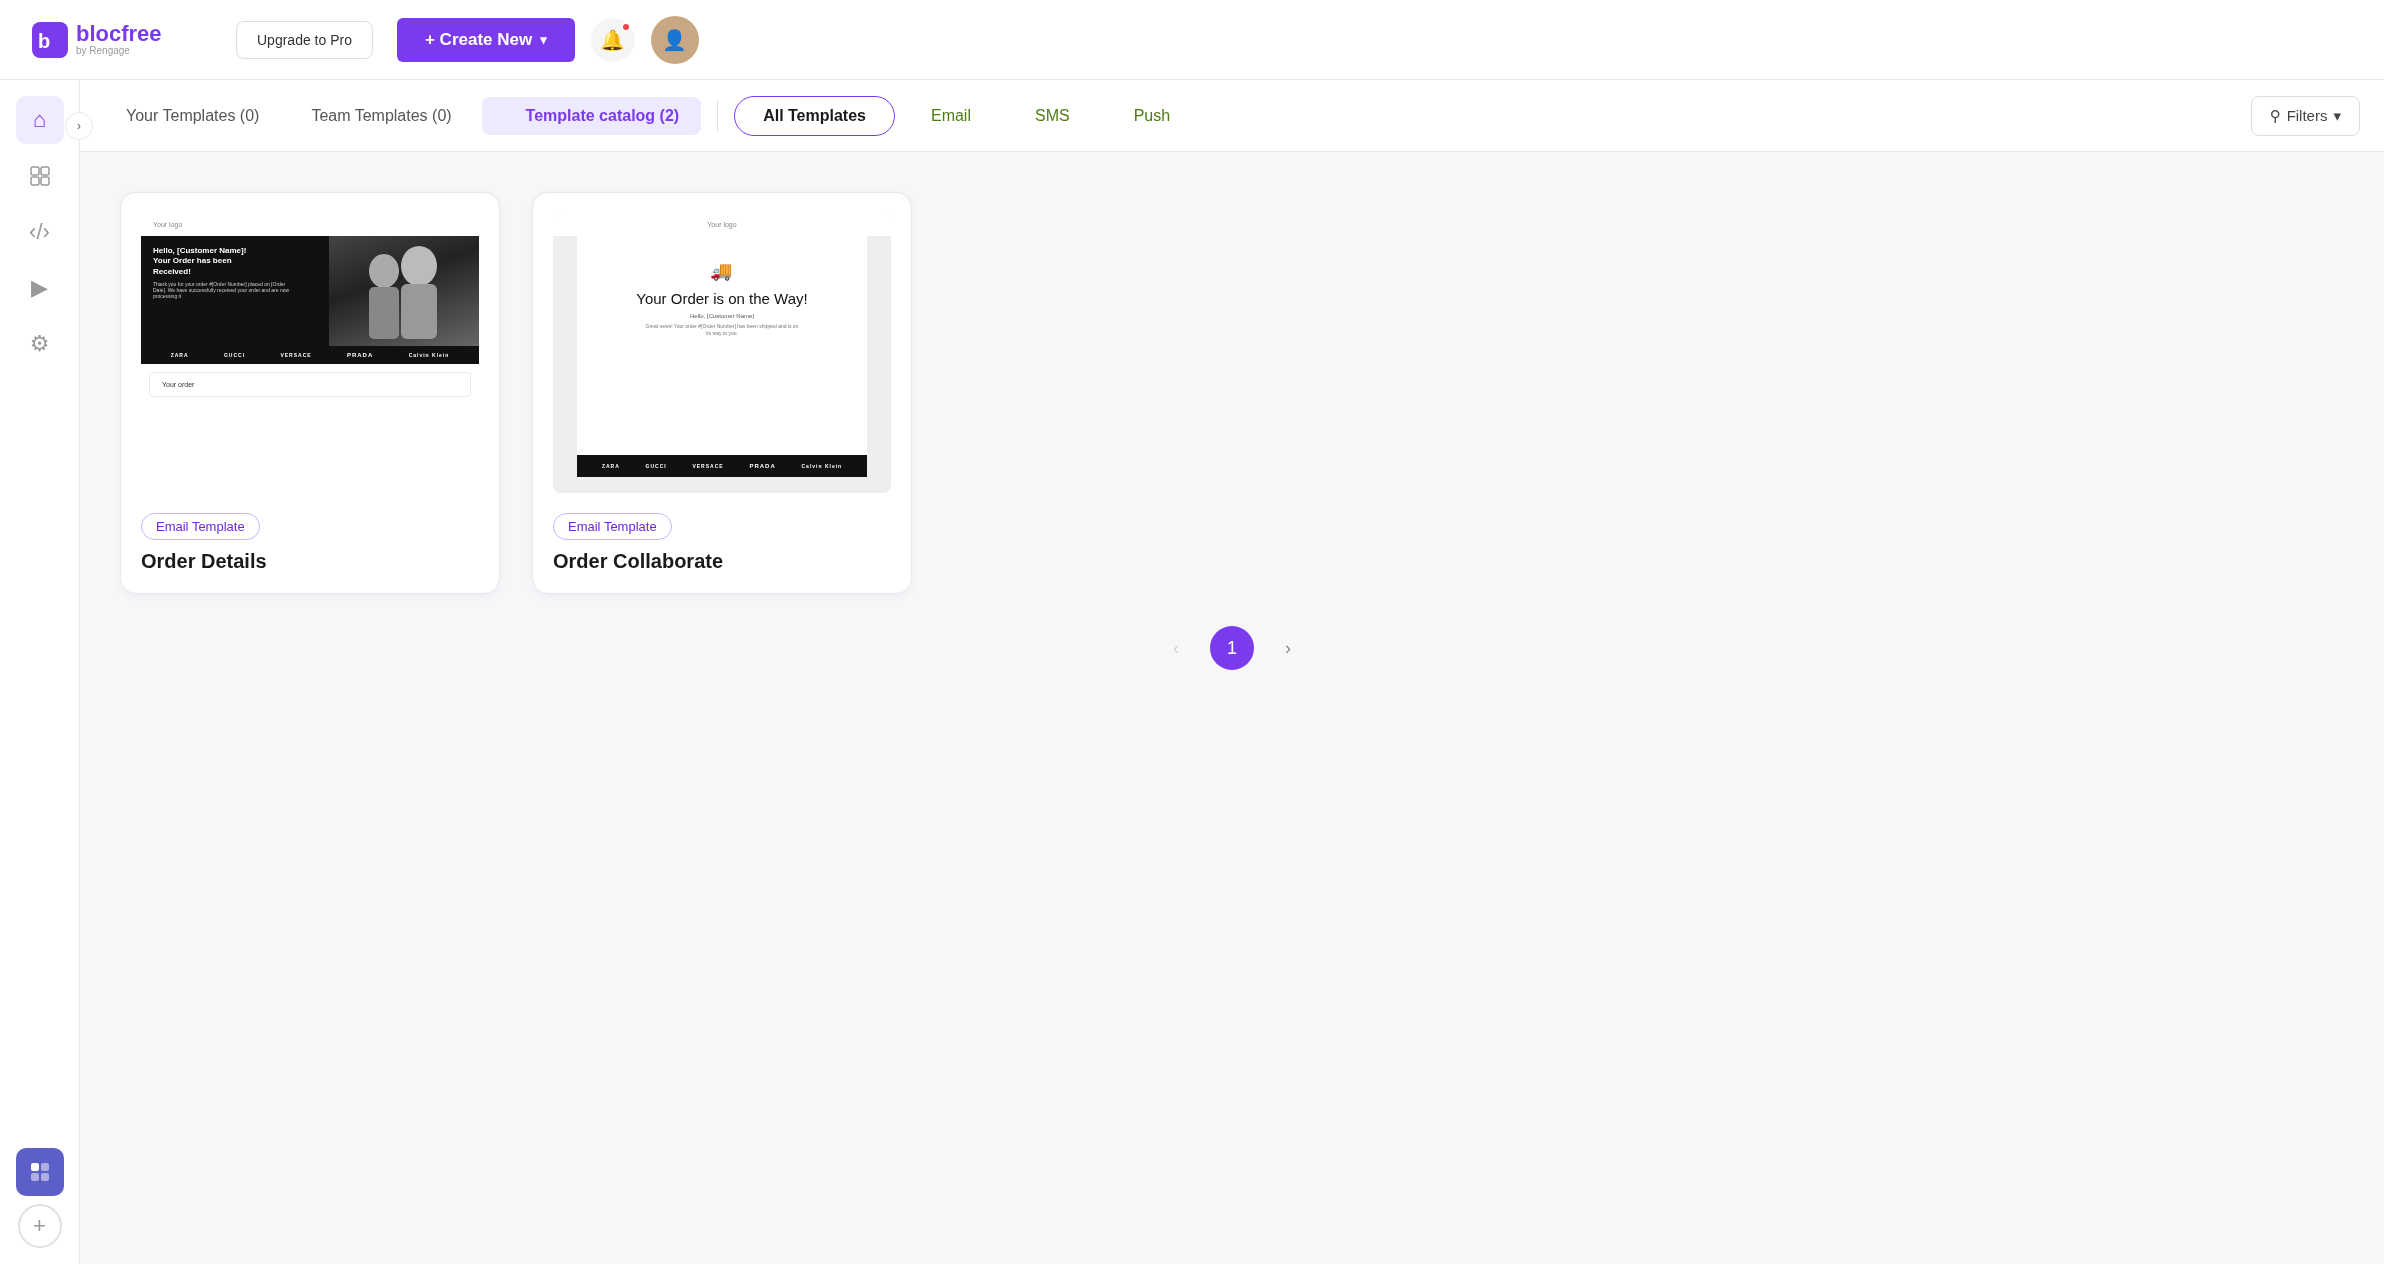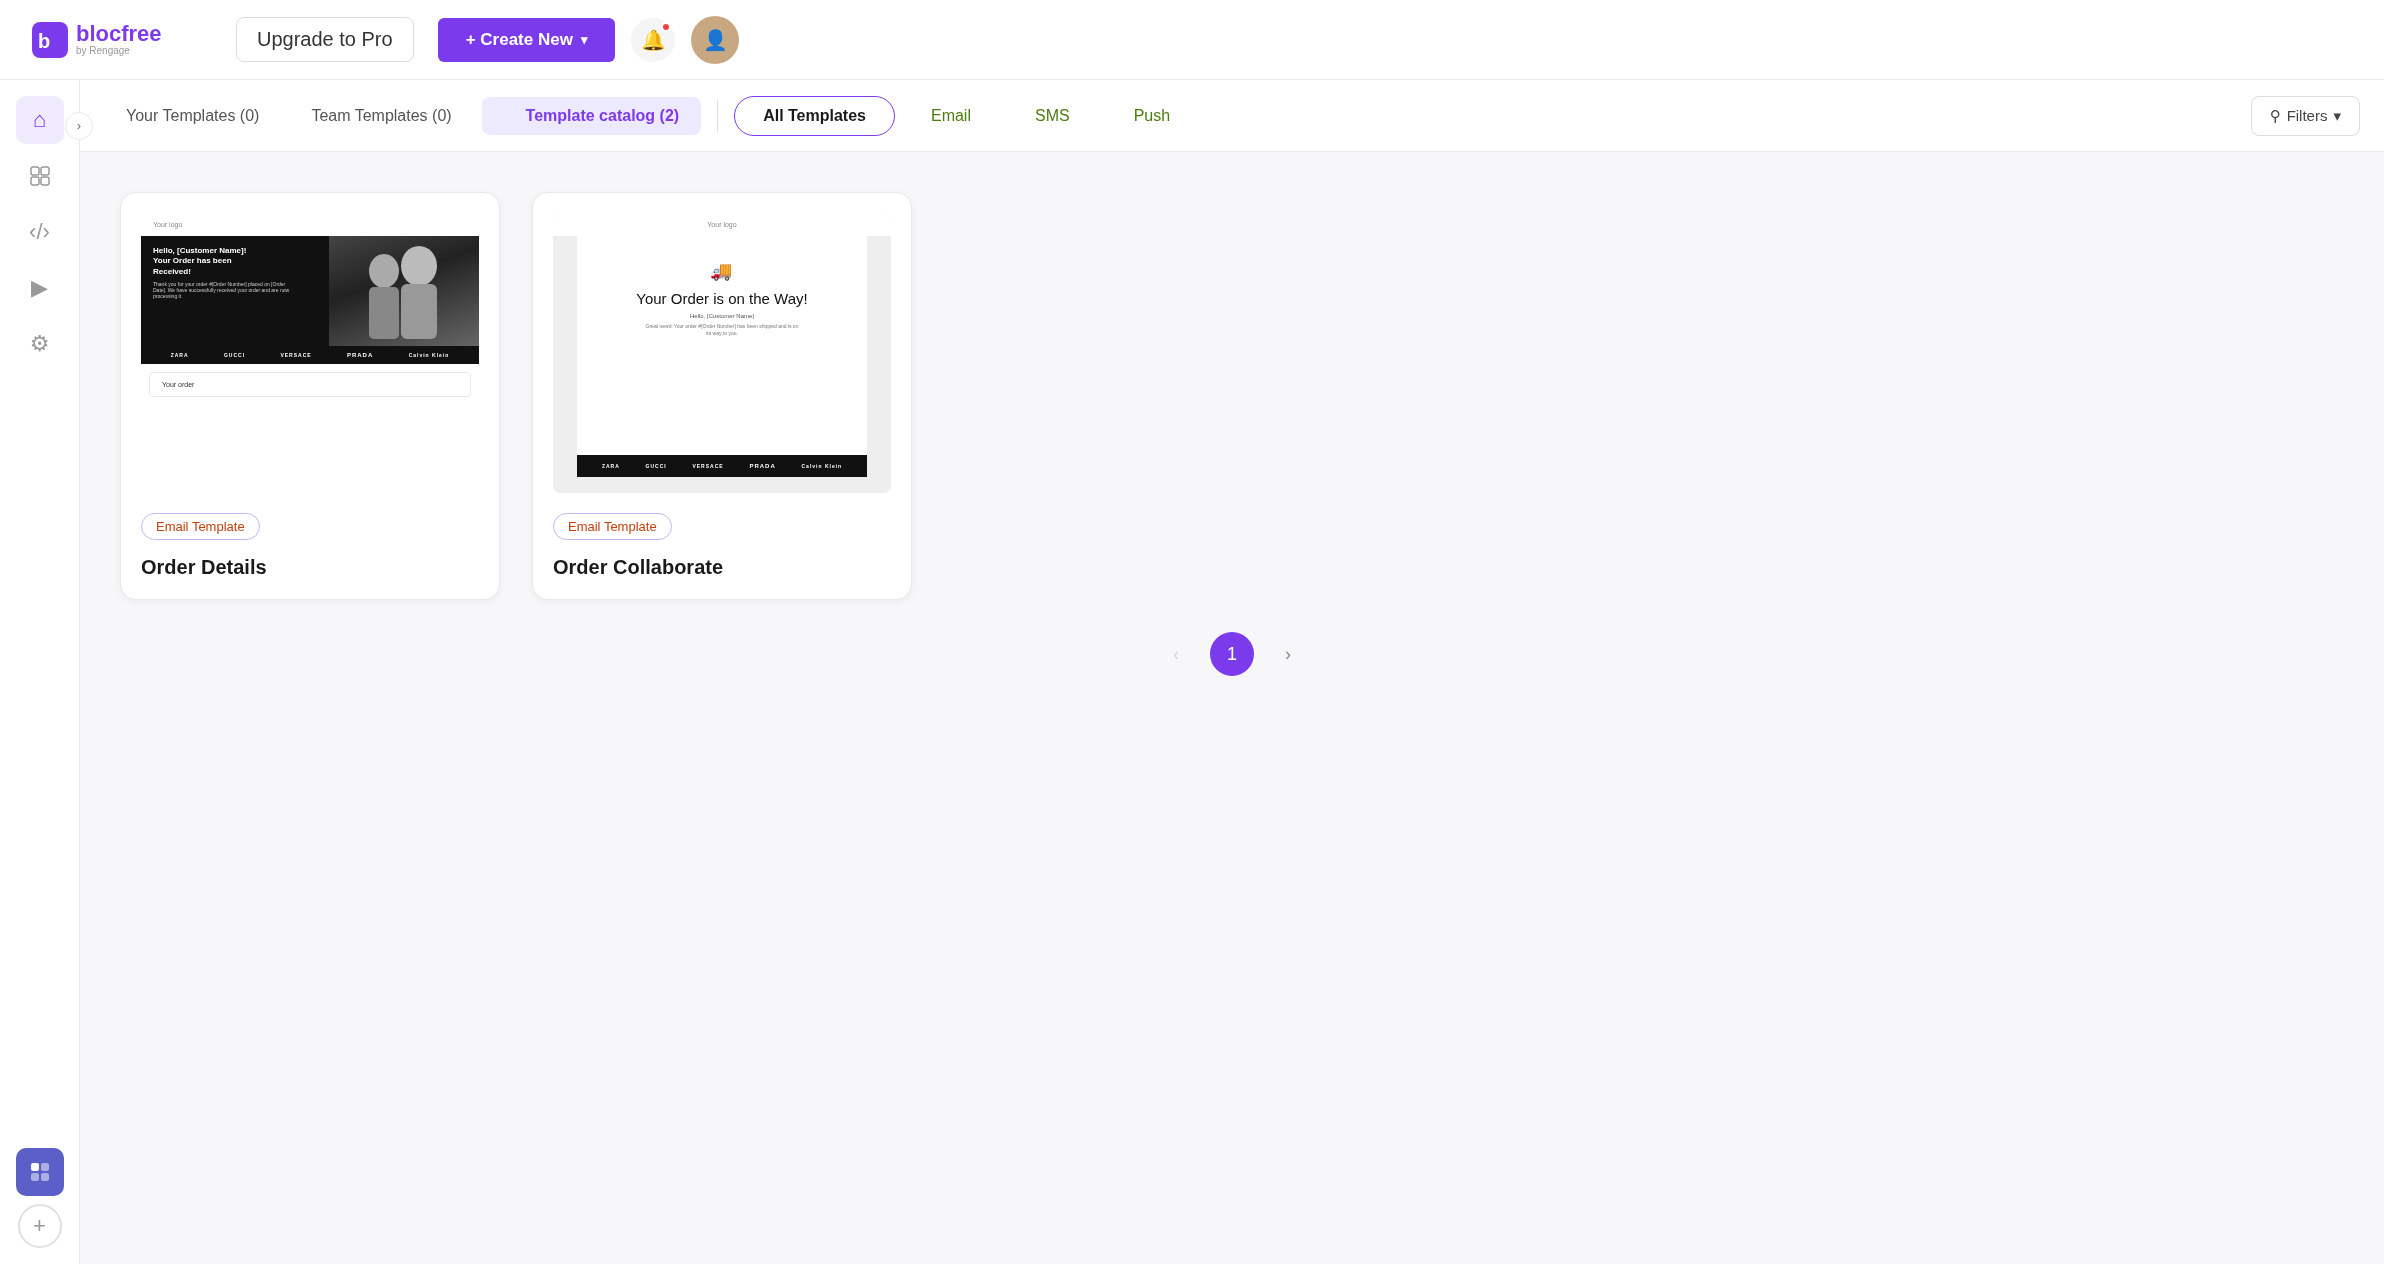--- a/index.html
+++ b/index.html
@@ -11,21 +11,21 @@
       background: #fff; padding: 0 32px; gap: 24px;
       border-bottom: 1px solid #e8e8ee; position: relative; z-index: 10;
     }
     .logo-area { display: flex; align-items: center; gap: 8px; min-width: 180px; }
     .logo-icon { width: 36px; height: 36px; }
     .logo-text { font-size: 22px; font-weight: 700; color: #7c3aed; line-height: 1; }
     .logo-sub { font-size: 10px; color: #999; }
     .header-promo { flex: 1; text-align: center; font-size: 16px; color: #444; }
     .upgrade-btn {
       background: #fff; border: 1px solid #ddd; border-radius: 8px;
-      padding: 10px 20px; font-size: 20px; cursor: pointer; color: #333; white-space: nowrap; text-align: right;
+      padding: 10px 20px; font-size: 14px; cursor: pointer; color: #333; white-space: nowrap; text-align: right;
     }
     .create-new-btn {
       background: #7c3aed; color: #fff; border: none; border-radius: 6px;
       padding: 12px 28px; font-size: 17px; font-weight: 600; cursor: pointer;
       display: flex; align-items: center; gap: 8px; white-space: nowrap;
     }
     .create-new-btn .dropdown-arrow { font-size: 13px; }
     .header-right { display: flex; align-items: center; gap: 16px; }
     .notif-btn {
       width: 44px; height: 44px; border-radius: 50%; border: none;
@@ -144,22 +144,22 @@
     .preview-2-logo { text-align: center; padding: 10px; font-size: 7px; color: #888; background: #fff; }
     .preview-2-icon { font-size: 18px; margin: 8px 0; color: #555; }
     .preview-2-title { font-size: 15px; font-weight: 400; color: #111; margin: 6px 0; }
     .preview-2-name { font-size: 6px; color: #555; margin: 4px 0; }
     .preview-2-body { font-size: 5px; color: #777; line-height: 1.4; }
     .preview-2-brands { background: #111; display: flex; align-items: center; justify-content: space-around; padding: 8px 12px; margin: 0 20px; }
 
     
     .tag {
       display: inline-block; padding: 5px 14px; border-radius: 20px;
-      border: 1.5px solid #c4b5fd; color: #c2410c; font-size: 13px;
-      font-weight: 500; background: #fff; margin-bottom: 16px;
+      border: 1.5px solid #c4b5fd; color: #6d28d9; font-size: 13px;
+      font-weight: 500; background: #fff; margin-bottom: 10px;
     }
 
     
     .card-title { font-size: 20px; font-weight: 600; color: #1a1a1a; }
 
     
     .pagination {
       display: flex; align-items: center; justify-content: center;
       gap: 12px; padding: 32px;
     }

